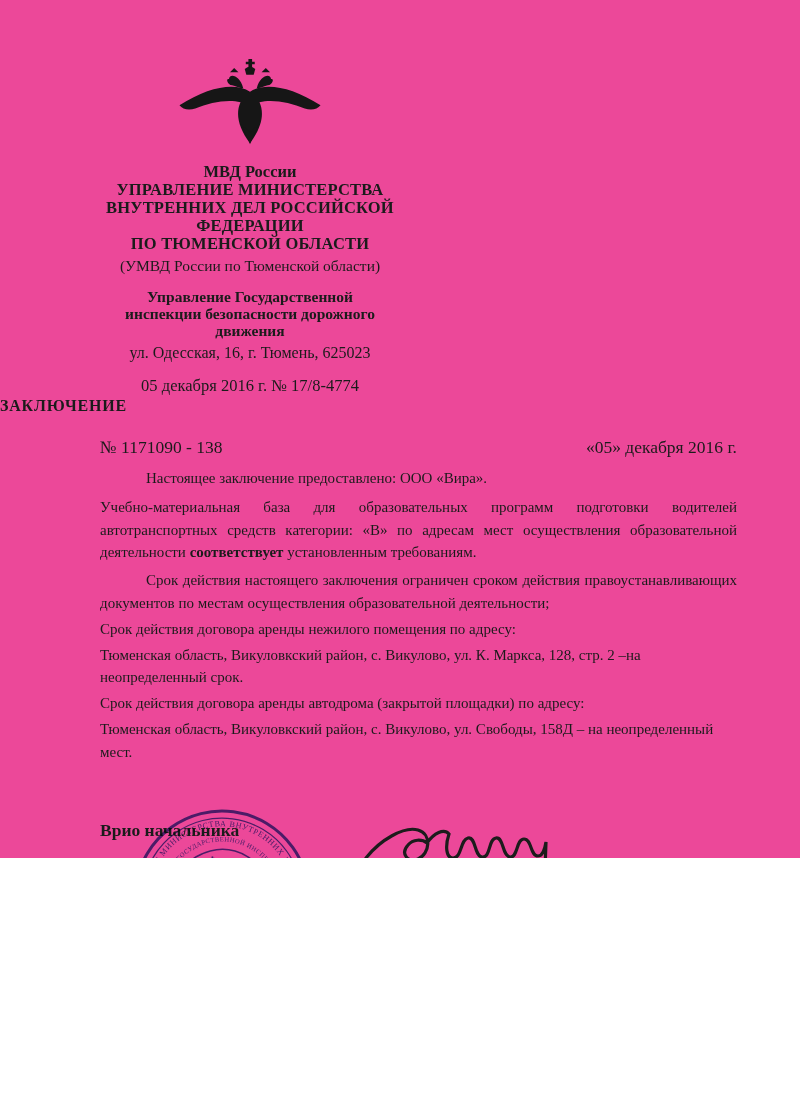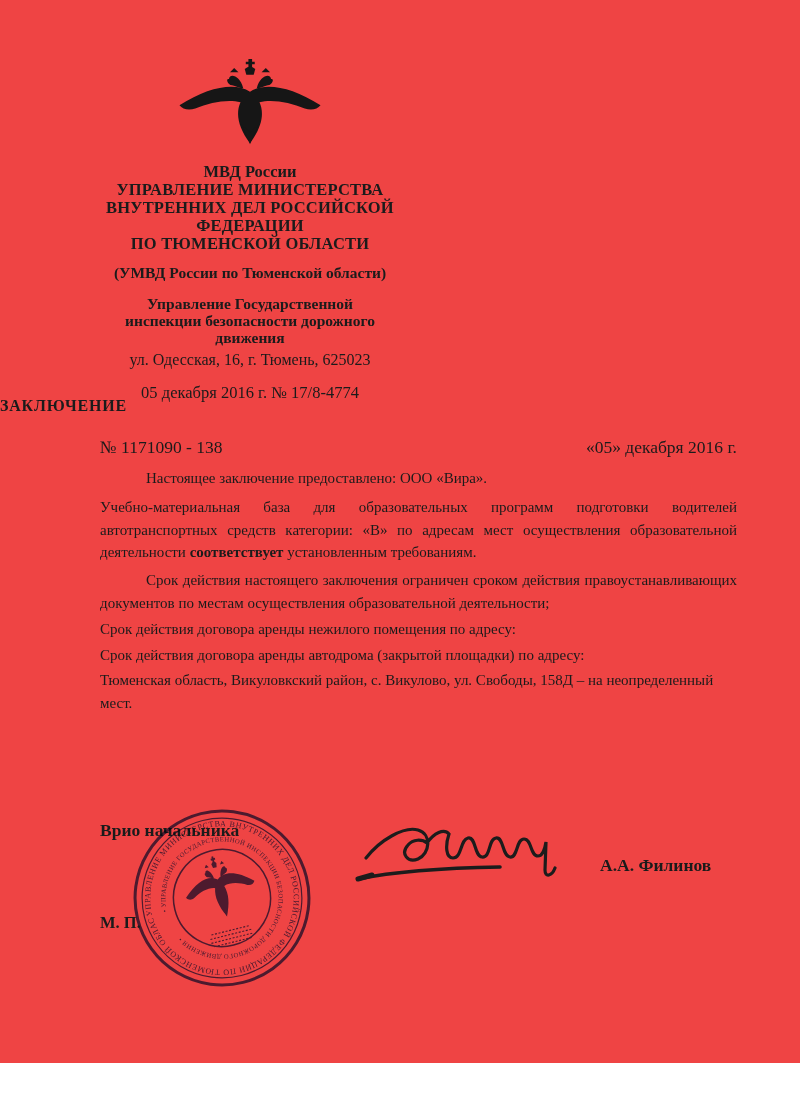--- a/index.html
+++ b/index.html
@@ -1,25 +1,25 @@
 <!DOCTYPE html>
 <html><head>
 <meta charset="utf-8">
 <style>
   html,body{margin:0;padding:0;background:#ffffff;}
   .page{
-    position:relative;width:800px;height:1063px;background:#ef4444;overflow:hidden;
+    position:relative;width:800px;height:858px;background:#ec4899;overflow:hidden;
     font-family:"Liberation Serif","DejaVu Serif",serif;color:#1b1b1b;
   }
   
   .letterhead{position:absolute;top:58px;left:70px;width:360px;text-align:center;}
   .emblem{display:block;margin:0 auto 4px auto;color:#161616;}
   .lh-line{font-weight:bold;font-size:16.5px;line-height:18px;letter-spacing:.2px;}
   .lh-short{font-size:16.5px;line-height:19px;font-weight:bold;}
-  .lh-alt{font-size:15.5px;line-height:17px;margin-top:11px;font-weight:bold;}
+  .lh-alt{font-size:15.5px;line-height:17px;margin-top:4px;font-weight:normal;}
   .lh-division{margin-top:14px;font-weight:bold;font-size:15.5px;line-height:17px;}
   .lh-address{margin-top:4px;font-size:16px;line-height:19px;}
   .lh-dateline{margin-top:14px;font-size:16.5px;line-height:19px;}
   
   .doc-title{position:absolute;top:397px;left:0;width:800px;text-align:left;
     font-weight:bold;font-size:16px;letter-spacing:.8px;}
   .num-row{position:absolute;top:437px;left:100px;width:637px;display:flex;
     justify-content:space-between;font-size:17.5px;align-items:center;}
   
   .body-text{position:absolute;top:467px;left:100px;width:637px;
@@ -77,20 +77,21 @@
   <div class="num-row">
     <span>№ 1171090 - 138</span>
     <span>«05» декабря 2016 г.</span>
   </div>
 
   <div class="body-text">
     <p class="indent p1">Настоящее заключение предоставлено: ООО «Вира».</p>
     <p class="just p2"><span>Учебно-материальная база для образовательных программ подготовки водителей автотранспортных средств категории: «В» по адресам мест осуществления образовательной деятельности </span><span class="bold">соответствует</span><span> установленным требованиям.</span></p>
     <p class="indent just p3">Срок действия настоящего заключения ограничен сроком действия правоустанавливающих документов по местам осуществления образовательной деятельности;</p>
     <p>Срок действия договора аренды нежилого помещения по адресу:</p>
+    <p>Тюменская область, Викуловкский район, с. Викулово, ул. К. Маркса, 128, стр. 2 –на неопределенный срок.</p>
     <p>Срок действия договора аренды автодрома (закрытой площадки) по адресу:</p>
     <p>Тюменская область, Викуловкский район, с. Викулово, ул. Свободы, 158Д – на неопределенный мест.</p>
   </div>
 
   <div class="position-title">Врио начальника</div>
 
   <svg class="stamp" width="184" height="184" viewBox="0 0 182 182" aria-hidden="true">
     <defs>
       <path id="rimPath" d="M 20,91 A 71,71 0 1 1 162,91 A 71,71 0 1 1 20,91"></path>
       <path id="innerPath" d="M 35,91 A 56,56 0 1 1 147,91 A 56,56 0 1 1 35,91"></path>

